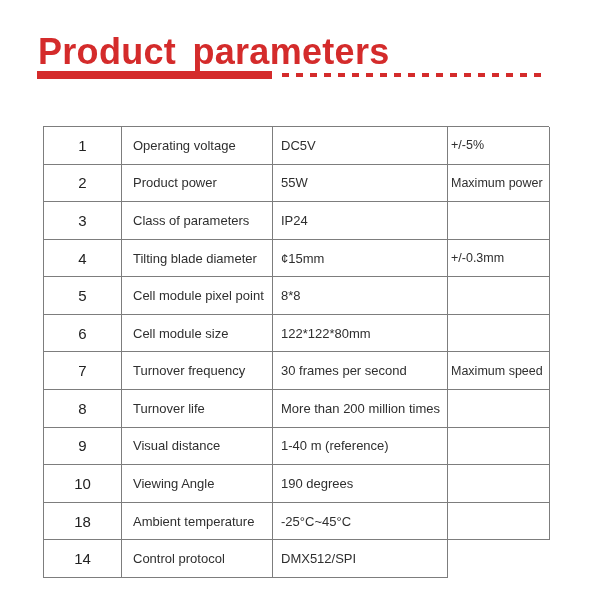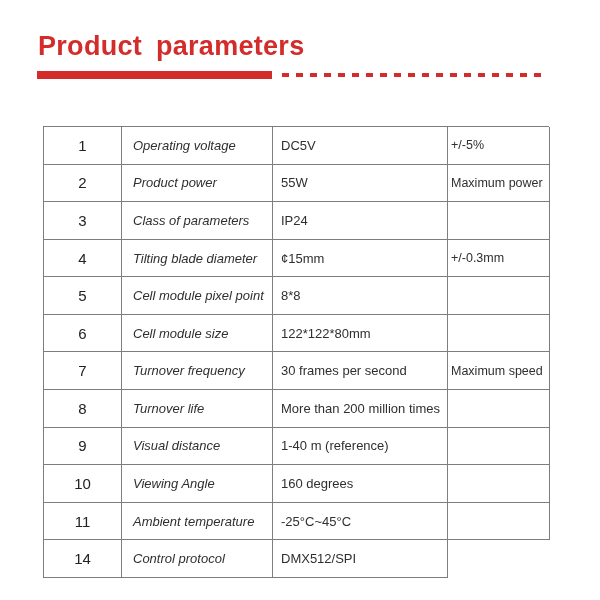--- a/index.html
+++ b/index.html
@@ -11,21 +11,21 @@
     height: 600px;
     background: #ffffff;
     font-family: "Liberation Sans", sans-serif;
     position: relative;
     overflow: hidden;
   }
   .page-title {
     position: absolute;
     left: 38px;
     top: 31px;
-    font-size: 27px;
+    font-size: 36px;
     font-weight: bold;
     color: #d42b2b;
     word-spacing: 6px;
     letter-spacing: 0.3px;
   }
   .title-bar {
     position: absolute;
     left: 37px;
     top: 71px;
     width: 235px;
@@ -68,21 +68,20 @@
     overflow: hidden;
     white-space: nowrap;
   }
   .cell.no {
     justify-content: center;
     font-size: 15px;
     color: #222222;
   }
   .cell.name {
     padding-left: 11px;
-    font-style: italic;
   }
   .cell.value {
     padding-left: 8px;
   }
   .cell.note {
     padding-left: 3px;
     font-size: 12.5px;
   }
 </style>
 </head>
@@ -126,22 +125,22 @@
     <div class="cell no">8</div>
     <div class="cell name">Turnover life</div>
     <div class="cell value">More than 200 million times</div>
     <div class="cell note"></div>
     <div class="cell no">9</div>
     <div class="cell name">Visual distance</div>
     <div class="cell value">1-40 m (reference)</div>
     <div class="cell note"></div>
     <div class="cell no">10</div>
     <div class="cell name">Viewing Angle</div>
-    <div class="cell value">160 degrees</div>
+    <div class="cell value">190 degrees</div>
     <div class="cell note"></div>
-    <div class="cell no">11</div>
+    <div class="cell no">18</div>
     <div class="cell name">Ambient temperature</div>
     <div class="cell value">-25°C~45°C</div>
     <div class="cell note"></div>
     <div class="cell no">14</div>
     <div class="cell name">Control protocol</div>
     <div class="cell value">DMX512/SPI</div>
   </div>
 
 </body></html>

